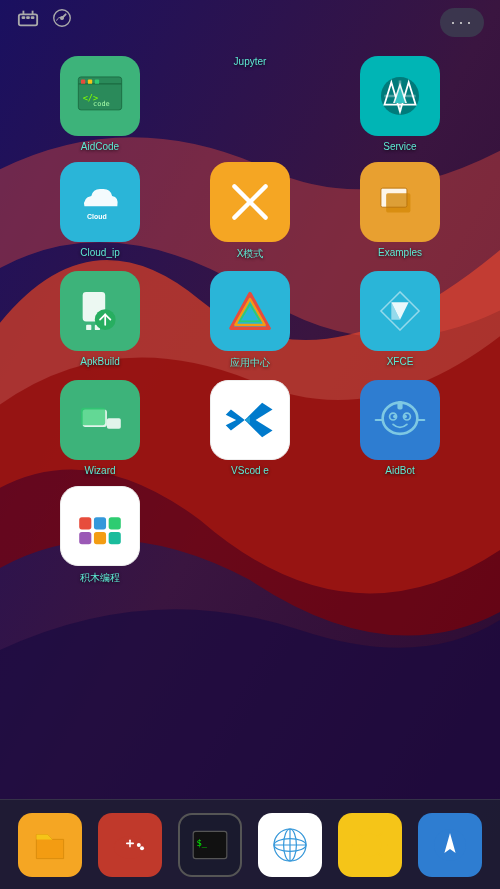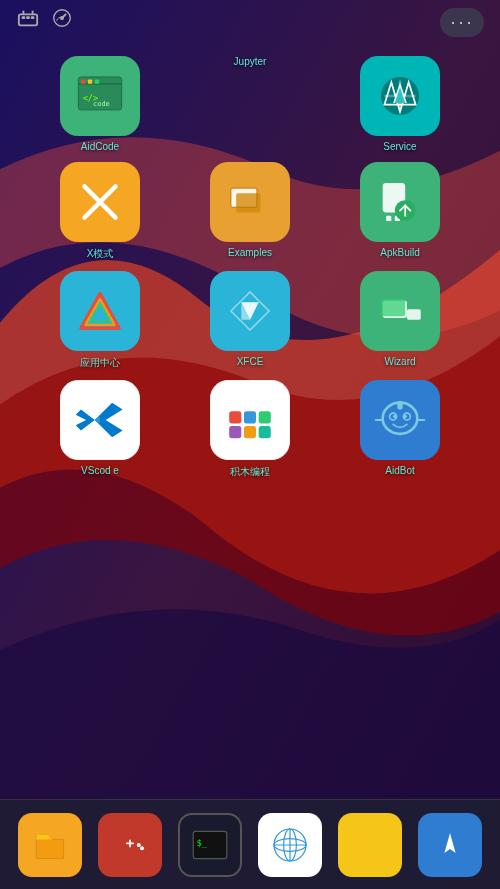--- a/index.html
+++ b/index.html
@@ -214,20 +214,29 @@
         <circle cx="30" cy="30" r="22" fill="#007b7b"></circle>
         <path d="M30 12 L30 48 M12 30 L48 30" stroke="white" stroke-width="3" opacity="0.3"></path>
         <path d="M20 14 L30 48 L40 14 L48 40 L12 40 Z" fill="none" stroke="white" stroke-width="2"></path>
         <path d="M22 38 L30 14 L38 38 Z" fill="white" opacity="0.9"></path>
         <path d="M24 38 L30 20 L36 38 Z" fill="#00b5b5" opacity="0.8"></path>
       </svg>
       </div>
       <span class="app-label">Service</span>
     </div>
     <div class="app-item">
+      <div class="app-icon icon-cloudip">
+        <svg width="52" height="52" viewBox="0 0 60 60">
+        <path d="M12 35 Q10 25 20 23 Q22 14 32 15 Q42 14 44 23 Q52 24 50 35 Z" fill="white" opacity="0.95"></path>
+        <text x="15" y="50" font-size="8" fill="white" font-weight="bold">Cloud</text>
+      </svg>
+      </div>
+      <span class="app-label">Cloud_ip</span>
+    </div>
+    <div class="app-item">
       <div class="app-icon icon-xmode">
         <svg width="52" height="52" viewBox="0 0 60 60">
         <line x1="12" y1="12" x2="48" y2="48" stroke="white" stroke-width="5" stroke-linecap="round"></line>
         <line x1="48" y1="12" x2="12" y2="48" stroke="white" stroke-width="5" stroke-linecap="round"></line>
       </svg>
       </div>
       <span class="app-label">X模式</span>
     </div>
     <div class="app-item">
       <div class="app-icon icon-examples">
@@ -286,50 +295,50 @@
     <div class="app-item">
       <div class="app-icon icon-vscode">
         <svg width="52" height="52" viewBox="0 0 60 60">
         <path d="M8 18 L24 30 L8 42 L2 36 L14 30 L2 24 Z" fill="#007acc"></path>
         <path d="M24 30 L44 10 L56 18 L30 34 Z" fill="#007acc"></path>
         <path d="M30 26 L56 42 L44 50 L24 30 Z" fill="#007acc"></path>
         <path d="M14 30 L24 30 L30 34 L30 26 L24 30 Z" fill="#1e9fd4"></path>
       </svg>
       </div>
       <span class="app-label">VScod e</span>
-    </div>
-    <div class="app-item">
-      <div class="app-icon icon-jumu">
-        <svg width="52" height="52" viewBox="0 0 60 60">
-        <rect x="6" y="20" width="14" height="14" rx="3" fill="#e74c3c"></rect>
-        <rect x="23" y="20" width="14" height="14" rx="3" fill="#3498db"></rect>
-        <rect x="40" y="20" width="14" height="14" rx="3" fill="#2ecc71"></rect>
-        <rect x="6" y="37" width="14" height="14" rx="3" fill="#9b59b6"></rect>
-        <rect x="23" y="37" width="14" height="14" rx="3" fill="#f39c12"></rect>
-        <rect x="40" y="37" width="14" height="14" rx="3" fill="#1abc9c"></rect>
-      </svg>
-      </div>
-      <span class="app-label">积木编程</span>
     </div>
     <div class="app-item">
       <div class="app-icon icon-aidbot">
         <svg width="52" height="52" viewBox="0 0 60 60">
         <ellipse cx="30" cy="28" rx="20" ry="18" fill="none" stroke="#7ec8e3" stroke-width="3"></ellipse>
         <circle cx="22" cy="26" r="4" fill="none" stroke="#7ec8e3" stroke-width="2"></circle>
         <circle cx="38" cy="26" r="4" fill="none" stroke="#7ec8e3" stroke-width="2"></circle>
         <path d="M22 35 Q30 42 38 35" fill="none" stroke="#7ec8e3" stroke-width="2" stroke-linecap="round"></path>
         <rect x="27" y="8" width="6" height="10" rx="2" fill="#7ec8e3"></rect>
         <line x1="10" y1="30" x2="2" y2="30" stroke="#7ec8e3" stroke-width="2.5" stroke-linecap="round"></line>
         <line x1="50" y1="30" x2="58" y2="30" stroke="#7ec8e3" stroke-width="2.5" stroke-linecap="round"></line>
         <circle cx="24" cy="26" r="2" fill="#7ec8e3"></circle>
         <circle cx="36" cy="26" r="2" fill="#7ec8e3"></circle>
       </svg>
       </div>
       <span class="app-label">AidBot</span>
     </div>
+    <div class="app-item">
+      <div class="app-icon icon-jumu">
+        <svg width="52" height="52" viewBox="0 0 60 60">
+        <rect x="6" y="20" width="14" height="14" rx="3" fill="#e74c3c"></rect>
+        <rect x="23" y="20" width="14" height="14" rx="3" fill="#3498db"></rect>
+        <rect x="40" y="20" width="14" height="14" rx="3" fill="#2ecc71"></rect>
+        <rect x="6" y="37" width="14" height="14" rx="3" fill="#9b59b6"></rect>
+        <rect x="23" y="37" width="14" height="14" rx="3" fill="#f39c12"></rect>
+        <rect x="40" y="37" width="14" height="14" rx="3" fill="#1abc9c"></rect>
+      </svg>
+      </div>
+      <span class="app-label">积木编程</span>
+    </div>
   </div>
 
 <div class="dock" id="dock">
 <div class="dock-item dock-files">
       <svg width="40" height="40" viewBox="0 0 50 50">
         <path d="M8 42 L8 12 L22 12 L28 18 L42 18 L42 42 Z" fill="#f39c12" stroke="#d4890a" stroke-width="1"></path>
         <path d="M8 12 L22 12 L28 18 L8 18 Z" fill="#f5c518"></path>
       </svg>
     </div>
     <div class="dock-item dock-game">

